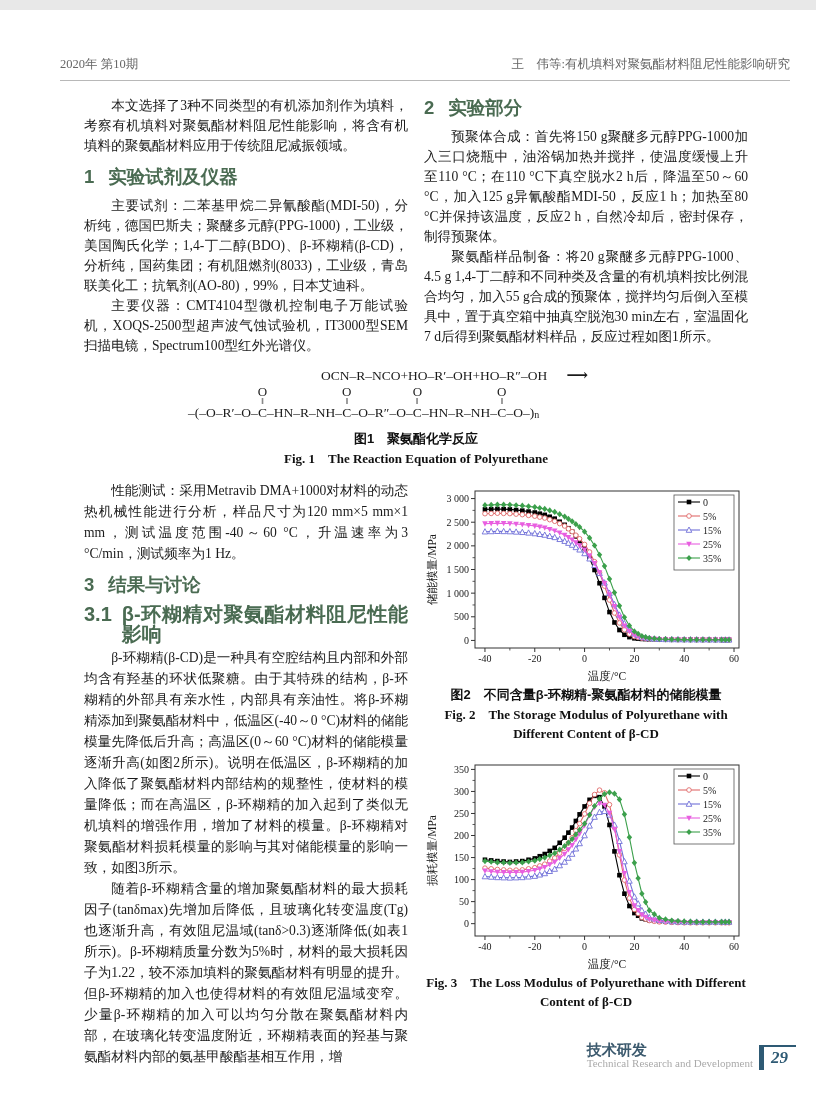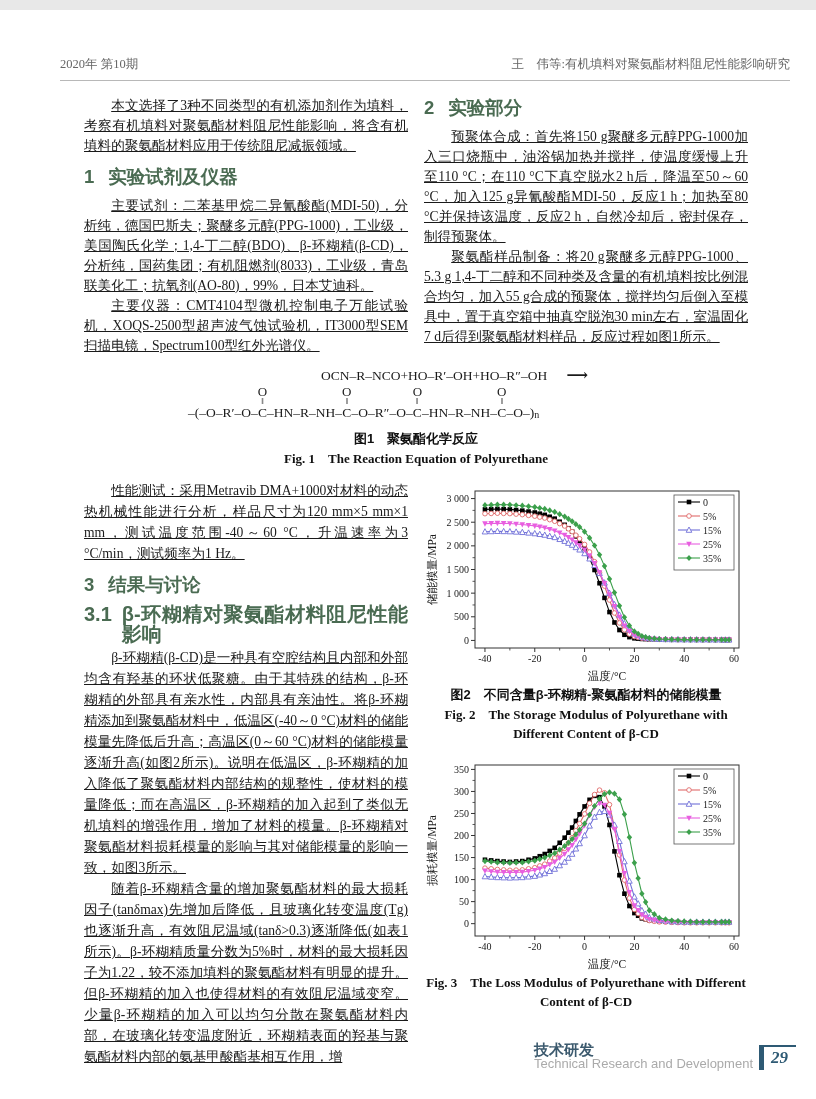--- a/index.html
+++ b/index.html
@@ -8,21 +8,21 @@
   
   .hdr{position:absolute;top:46px;left:60px;right:62px;display:flex;justify-content:space-between;
        font-size:12.5px;color:#666;}
   .hdr-rule{position:absolute;top:70px;left:60px;right:62px;border-top:1px solid #b8b8b8;}
   
   .col{position:absolute;width:324px;text-align:justify;font-size:13.6px;}
   #col-l1{top:86px;left:84px;line-height:20px;}
   #col-r1{top:86px;left:424px;line-height:20px;}
   #col-l2{top:470px;left:84px;line-height:21px;}
   #col-r2{position:absolute;top:474px;left:424px;width:324px;}
-  .col p{margin:0;text-indent:2em;text-decoration:underline;}
+  .col p{margin:0;text-indent:2em;}
   h2.sec{font-family:"Liberation Sans","DejaVu Sans",sans-serif;font-size:18.5px;color:#4a6b52;
          margin:9px 0 7px 0;font-weight:bold;display:flex;gap:14px;line-height:24px;}
   h3.subsec{font-family:"Liberation Sans","DejaVu Sans",sans-serif;font-size:20px;color:#4a6b52;
          margin:4px 0 3px 0;font-weight:bold;display:flex;gap:10px;line-height:20px;}
   
   #figure1{position:absolute;top:356px;left:84px;width:664px;}
   .eq1{font-size:13.5px;margin-left:76px;white-space:nowrap;text-align:center;}
   .eq-arrow{margin-left:16px;font-weight:bold;font-size:15px;letter-spacing:-1px;}
   .eq2{display:flex;align-items:flex-end;margin-left:104px;margin-top:2px;font-size:13.5px;white-space:nowrap;}
   .eq2 .t{line-height:15px;}
@@ -34,21 +34,21 @@
   .cap-zh{font-family:"Liberation Sans","DejaVu Sans",sans-serif;font-weight:bold;font-size:13px;
           text-align:center;margin-top:10px;color:#111;}
   .cap-en{font-weight:bold;font-size:13px;text-align:center;margin-top:2px;color:#111;}
   #col-r2 .cap-zh{margin-top:2px;}
   .chart{display:block;margin:0 auto;}
   #chart1{margin-top:16px;}
   
   .footer{position:absolute;top:1032px;right:56px;display:flex;align-items:flex-end;}
   .f-txt{text-align:left;margin-right:6px;padding-bottom:1px;}
   .f-zh{font-family:"Liberation Sans","DejaVu Sans",sans-serif;font-weight:bold;font-size:15px;color:#3c5a6e;line-height:16px;}
-  .f-en{font-family:Liberation Sans, sans-serif;font-size:13px;color:#aaaaaa;line-height:11px;}
+  .f-en{font-family:Liberation Serif, serif;font-size:11px;color:#aaaaaa;line-height:11px;}
   .f-num{border-left:5px solid #2e5a74;border-top:2px solid #2e5a74;color:#2e5a74;
          font-style:italic;font-weight:bold;font-size:17px;padding:2px 8px 3px 7px;line-height:18px;}
 </style>
 </head>
 <body>
 
 <div class="page">
 
   <div class="hdr">
     <span>2020年 第10期</span>
@@ -65,21 +65,21 @@
     <p>主要试剂：二苯基甲烷二异氰酸酯(MDI-50)，分析纯，德国巴斯夫；聚醚多元醇(PPG-1000)，工业级，美国陶氏化学；1,4-丁二醇(BDO)、β-环糊精(β-CD)，分析纯，国药集团；有机阻燃剂(8033)，工业级，青岛联美化工；抗氧剂(AO-80)，99%，日本艾迪科。</p>
     <p>主要仪器：CMT4104型微机控制电子万能试验机，XOQS-2500型超声波气蚀试验机，IT3000型SEM扫描电镜，Spectrum100型红外光谱仪。</p>
   </div>
 
   <div class="col" id="col-r1">
     <h2 class="sec" style="margin-top:0;">
       <span>2</span>
       <span>实验部分</span>
     </h2>
     <p>预聚体合成：首先将150 g聚醚多元醇PPG-1000加入三口烧瓶中，油浴锅加热并搅拌，使温度缓慢上升至110 °C；在110 °C下真空脱水2 h后，降温至50～60 °C，加入125 g异氰酸酯MDI-50，反应1 h；加热至80 °C并保持该温度，反应2 h，自然冷却后，密封保存，制得预聚体。</p>
-    <p>聚氨酯样品制备：将20 g聚醚多元醇PPG-1000、5.3 g 1,4-丁二醇和不同种类及含量的有机填料按比例混合均匀，加入55 g合成的预聚体，搅拌均匀后倒入至模具中，置于真空箱中抽真空脱泡30 min左右，室温固化7 d后得到聚氨酯材料样品，反应过程如图1所示。</p>
+    <p>聚氨酯样品制备：将20 g聚醚多元醇PPG-1000、4.5 g 1,4-丁二醇和不同种类及含量的有机填料按比例混合均匀，加入55 g合成的预聚体，搅拌均匀后倒入至模具中，置于真空箱中抽真空脱泡30 min左右，室温固化7 d后得到聚氨酯材料样品，反应过程如图1所示。</p>
   </div>
 
   <div id="figure1">
     <div class="eq1">
       <span>OCN–R–NCO+HO–R′–OH+HO–R″–OH</span>
       <span class="eq-arrow">⟶</span>
     </div>
     <div class="eq2" id="eq2">
         <span class="t">–(–O–R′–O–</span>
         <span class="co">

